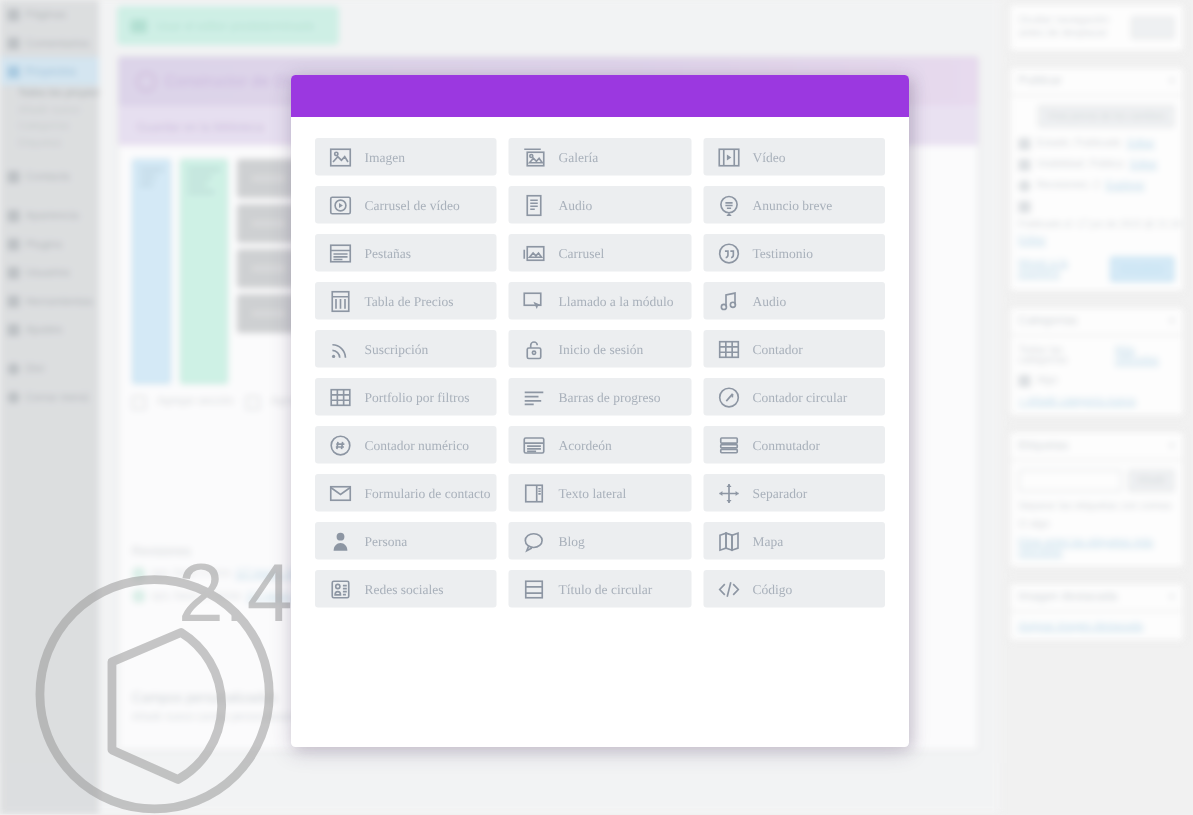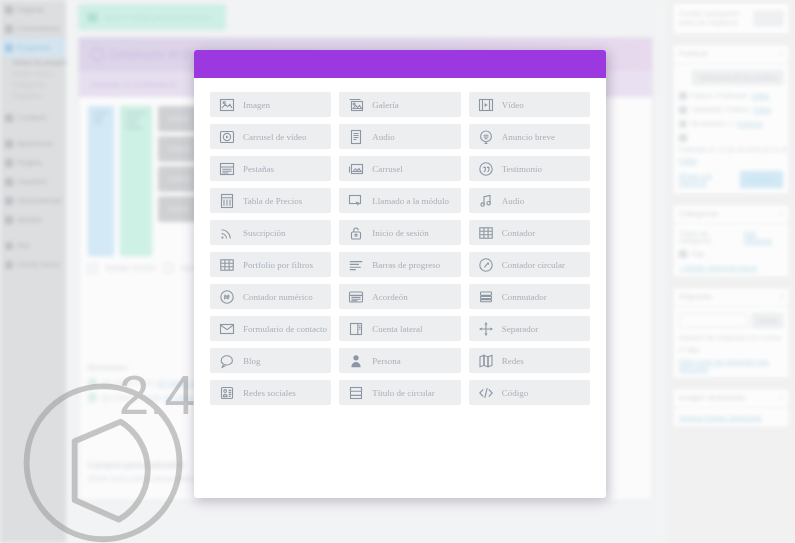--- a/index.html
+++ b/index.html
@@ -617,58 +617,58 @@
             <span class="mlabel">Formulario de contacto</span>
           </div>
           <div class="mod-item">
             <span>
               <svg width="16" height="16" viewBox="0 0 16 16">
                 <rect x="2.5" y="2.5" width="11" height="11" class="st"></rect>
                 <path d="M9.8 2.5v11" class="st"></path>
                 <path d="M10.9 4.8h1.6M10.9 6.5h1.6M10.9 8.2h1.6" class="st"></path>
               </svg>
             </span>
-            <span class="mlabel">Cuenta lateral</span>
+            <span class="mlabel">Texto lateral</span>
           </div>
           <div class="mod-item">
             <span>
               <svg width="16" height="16" viewBox="0 0 16 16">
                 <path d="M8 1.6v12.8M1.6 8h12.8" class="st"></path>
                 <path d="M8 1.6l-1.7 2h3.4zM8 14.4l-1.7-2h3.4zM1.6 8l2-1.7v3.4zM14.4 8l-2-1.7v3.4z" class="fl"></path>
               </svg>
             </span>
             <span class="mlabel">Separador</span>
           </div>
           <div class="mod-item">
             <span>
               <svg width="16" height="16" viewBox="0 0 16 16">
+                <circle cx="8" cy="4.8" r="2.6" class="fl"></circle>
+                <path d="M3.4 14.2c0-3.1 2.1-5.2 4.6-5.2s4.6 2.1 4.6 5.2z" class="fl"></path>
+              </svg>
+            </span>
+            <span class="mlabel">Persona</span>
+          </div>
+          <div class="mod-item">
+            <span>
+              <svg width="16" height="16" viewBox="0 0 16 16">
                 <ellipse cx="7.8" cy="7.4" rx="5.6" ry="4.6" class="st"></ellipse>
                 <path d="M4.4 11.2l-1.2 3 3.4-1.8" class="st"></path>
               </svg>
             </span>
             <span class="mlabel">Blog</span>
-          </div>
-          <div class="mod-item">
-            <span>
-              <svg width="16" height="16" viewBox="0 0 16 16">
-                <circle cx="8" cy="4.8" r="2.6" class="fl"></circle>
-                <path d="M3.4 14.2c0-3.1 2.1-5.2 4.6-5.2s4.6 2.1 4.6 5.2z" class="fl"></path>
-              </svg>
-            </span>
-            <span class="mlabel">Persona</span>
           </div>
           <div class="mod-item">
             <span>
               <svg width="16" height="16" viewBox="0 0 16 16">
                 <path d="M2 3.8l4-1.4v10l-4 1.4z" class="st"></path>
                 <path d="M6 2.4l4 1.4v10l-4-1.4z" class="st"></path>
                 <path d="M10 3.8l4-1.4v10l-4 1.4z" class="st"></path>
               </svg>
             </span>
-            <span class="mlabel">Redes</span>
+            <span class="mlabel">Mapa</span>
           </div>
           <div class="mod-item">
             <span>
               <svg width="16" height="16" viewBox="0 0 16 16">
                 <rect x="2.5" y="2.5" width="11" height="11" rx="1" class="st"></rect>
                 <circle cx="6.2" cy="6" r="1.4" class="st"></circle>
                 <path d="M4.4 11.6c0-1.3.8-2.2 1.8-2.2s1.8.9 1.8 2.2z" class="st"></path>
                 <path d="M9.6 5.4h2.6M9.6 7.4h2.6M9.6 9.4h2.6M9.6 11.4h2" class="st"></path>
               </svg>
             </span>

